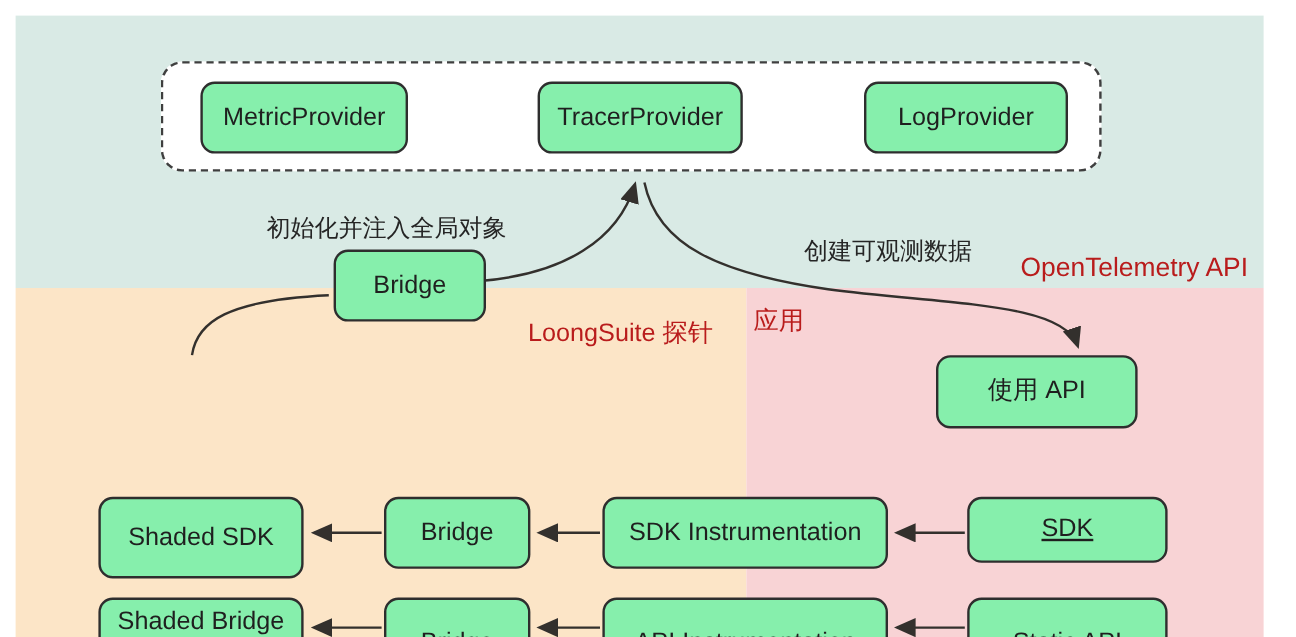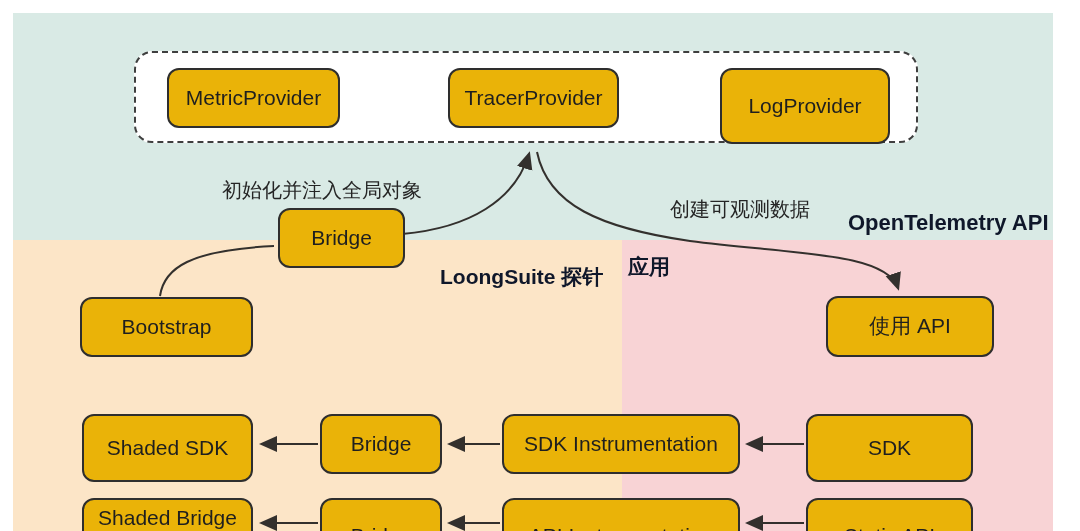--- a/index.html
+++ b/index.html
@@ -4,42 +4,42 @@
 <style>
   html,body{margin:0;padding:0;background:#ffffff;}
   .canvas{position:relative;width:1080px;height:531px;overflow:hidden;background:#ffffff;
           font-family:"Liberation Sans","DejaVu Sans",sans-serif;color:#1f1f1f;}
   .region{position:absolute;}
   .region-api{left:13px;top:13px;width:1040px;height:227px;background:#d9eae5;}
   .region-probe{left:13px;top:240px;width:609px;height:291px;background:#fce5c7;}
   .region-app{left:622px;top:240px;width:431px;height:291px;background:#f8d3d5;}
   .dashed-group{position:absolute;left:134px;top:51px;width:784px;height:92px;background:#ffffff;
                 border:2px dashed #3f3f3f;border-radius:18px;box-sizing:border-box;}
-  .node{position:absolute;background:#eab308;border:2px solid #2e2e2e;border-radius:12px;
+  .node{position:absolute;background:#86efac;border:2px solid #2e2e2e;border-radius:12px;
         box-sizing:border-box;display:flex;align-items:center;justify-content:center;
         font-size:21px;line-height:1.15;color:#1f1f1f;text-align:center;}
   .node-metric{left:167px;top:68px;width:173px;height:60px;}
   .node-tracer{left:448px;top:68px;width:171px;height:60px;}
-  .node-log{left:720px;top:68px;width:170px;height:76px;}
+  .node-log{left:720px;top:68px;width:170px;height:60px;}
   .node-bridge-top{left:278px;top:208px;width:127px;height:60px;}
   .node-bootstrap{left:80px;top:297px;width:173px;height:60px;}
-  .node-use-api{left:826px;top:296px;width:168px;height:61px;}
+  .node-use-api{left:780px;top:296px;width:168px;height:61px;}
   .node-r1c1{left:82px;top:414px;width:171px;height:68px;}
   .node-r1c2{left:320px;top:414px;width:122px;height:60px;}
   .node-r1c3{left:502px;top:414px;width:238px;height:60px;}
-  .node-r1c4{left:806px;top:414px;width:167px;height:68px;}
+  .node-r1c4{left:806px;top:414px;width:167px;height:55px;text-decoration:underline;}
   .node-r2c1{left:82px;top:498px;width:171px;height:66px;align-items:flex-start;padding-top:6px;}
   .node-r2c2{left:320px;top:498px;width:122px;height:66px;align-items:flex-start;padding-top:24px;}
   .node-r2c3{left:502px;top:498px;width:238px;height:66px;align-items:flex-start;padding-top:24px;}
   .node-r2c4{left:806px;top:498px;width:167px;height:66px;align-items:flex-start;padding-top:24px;}
   .ann{position:absolute;font-size:20px;color:#252525;white-space:nowrap;}
   .ann-init{left:222px;top:177px;width:200px;text-align:center;}
   .ann-create{left:660px;top:196px;width:150px;text-align:right;}
   .ann-static{left:280px;top:379px;width:550px;text-align:center;}
-  .region-label{position:absolute;font-weight:bold;font-size:21px;color:#0f172a;white-space:nowrap;}
+  .region-label{position:absolute;font-weight:normal;font-size:21px;color:#b91c1c;white-space:nowrap;}
   .label-otel{left:848px;top:210px;width:192px;text-align:right;font-size:22px;}
   .label-probe{left:440px;top:263px;width:172px;text-align:left;}
   .label-app{left:628px;top:253px;}
   svg.overlay{position:absolute;left:0;top:0;pointer-events:none;}
 </style>
 </head>
 <body>
 
 <div class="canvas">
 
@@ -81,23 +81,20 @@
   <div class="ann ann-init">初始化并注入全局对象</div>
   <div class="ann ann-create">创建可观测数据</div>
 
   <div class="region-label label-otel">OpenTelemetry API</div>
   <div class="region-label label-probe">LoongSuite 探针</div>
   <div class="region-label label-app">应用</div>
 
   <div class="node node-bridge-top">
     <span>Bridge</span>
   </div>
-  <div class="node node-bootstrap">
-    <span>Bootstrap</span>
-  </div>
   <div class="node node-use-api">
     <span>使用 API</span>
   </div>
 
 
   <div class="node node-r1c1">
     <span>Shaded SDK</span>
   </div>
   <div class="node node-r1c2">
     <span>Bridge</span>

